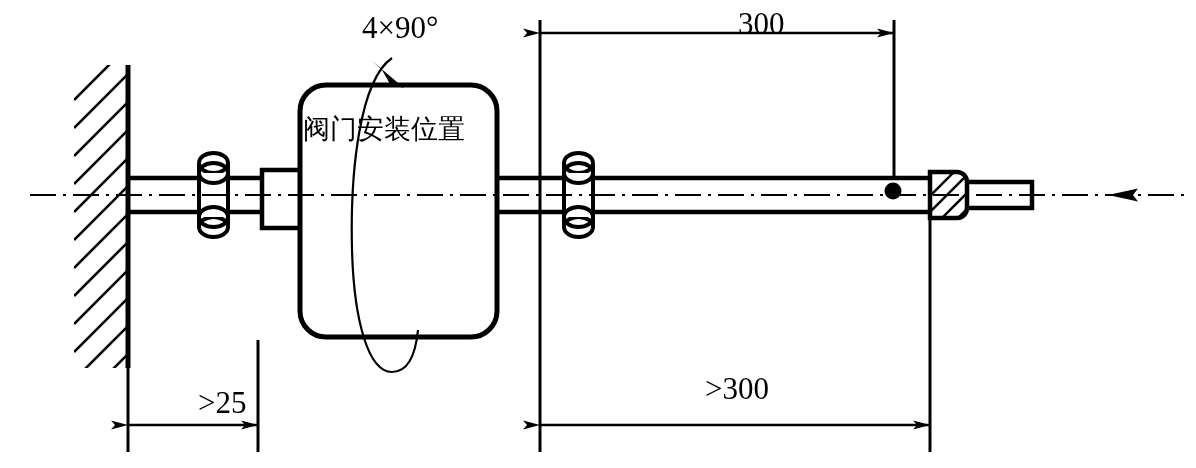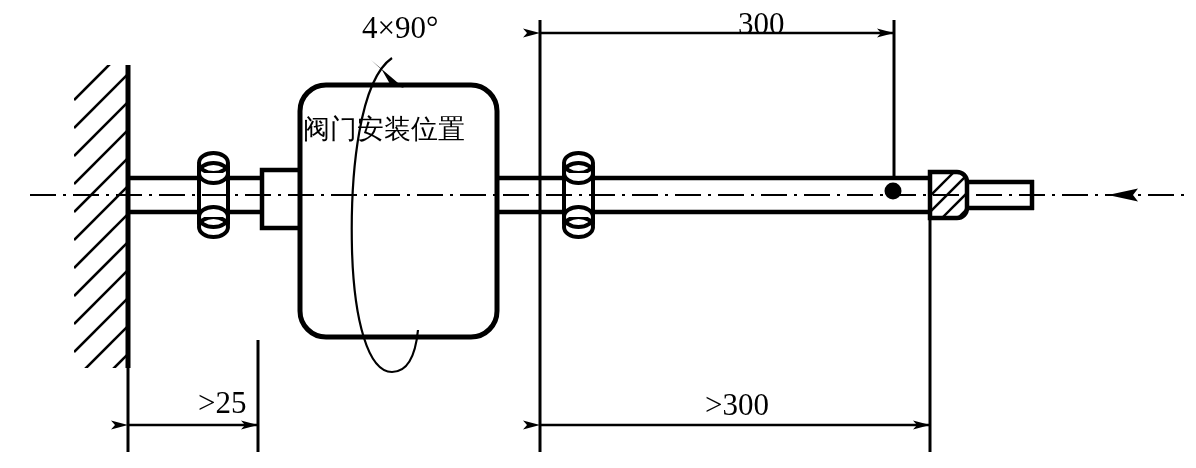--- a/index.html
+++ b/index.html
@@ -38,21 +38,21 @@
   .lbl-num {
     font-family: "Liberation Serif", "DejaVu Serif", serif;
     font-size: 31px;
   }
   #label-valve-position { left: 303px; top: 115px; }
   #label-load-position  { left: 735px; top: 221px; }
   #label-air-inlet      { left: 1041px; top: 201px; }
   #label-rotation       { left: 362px; top: 12px; }
   #label-dim-300        { left: 690px; top: 8px; margin-left: 48px; }
   #label-dim-gt25       { left: 158px; top: 387px; margin-left: 40px; }
-  #label-dim-gt300      { left: 705px; top: 389px; }
+  #label-dim-gt300      { left: 705px; top: 373px; }
 </style>
 </head>
 <body>
 
 <div id="diagram-root">
 
   <svg id="drawing" viewBox="0 0 1196 468">
 
     <defs>
       <marker id="arrowR" markerWidth="18" markerHeight="10" refX="17" refY="5" orient="auto" markerUnits="userSpaceOnUse">

